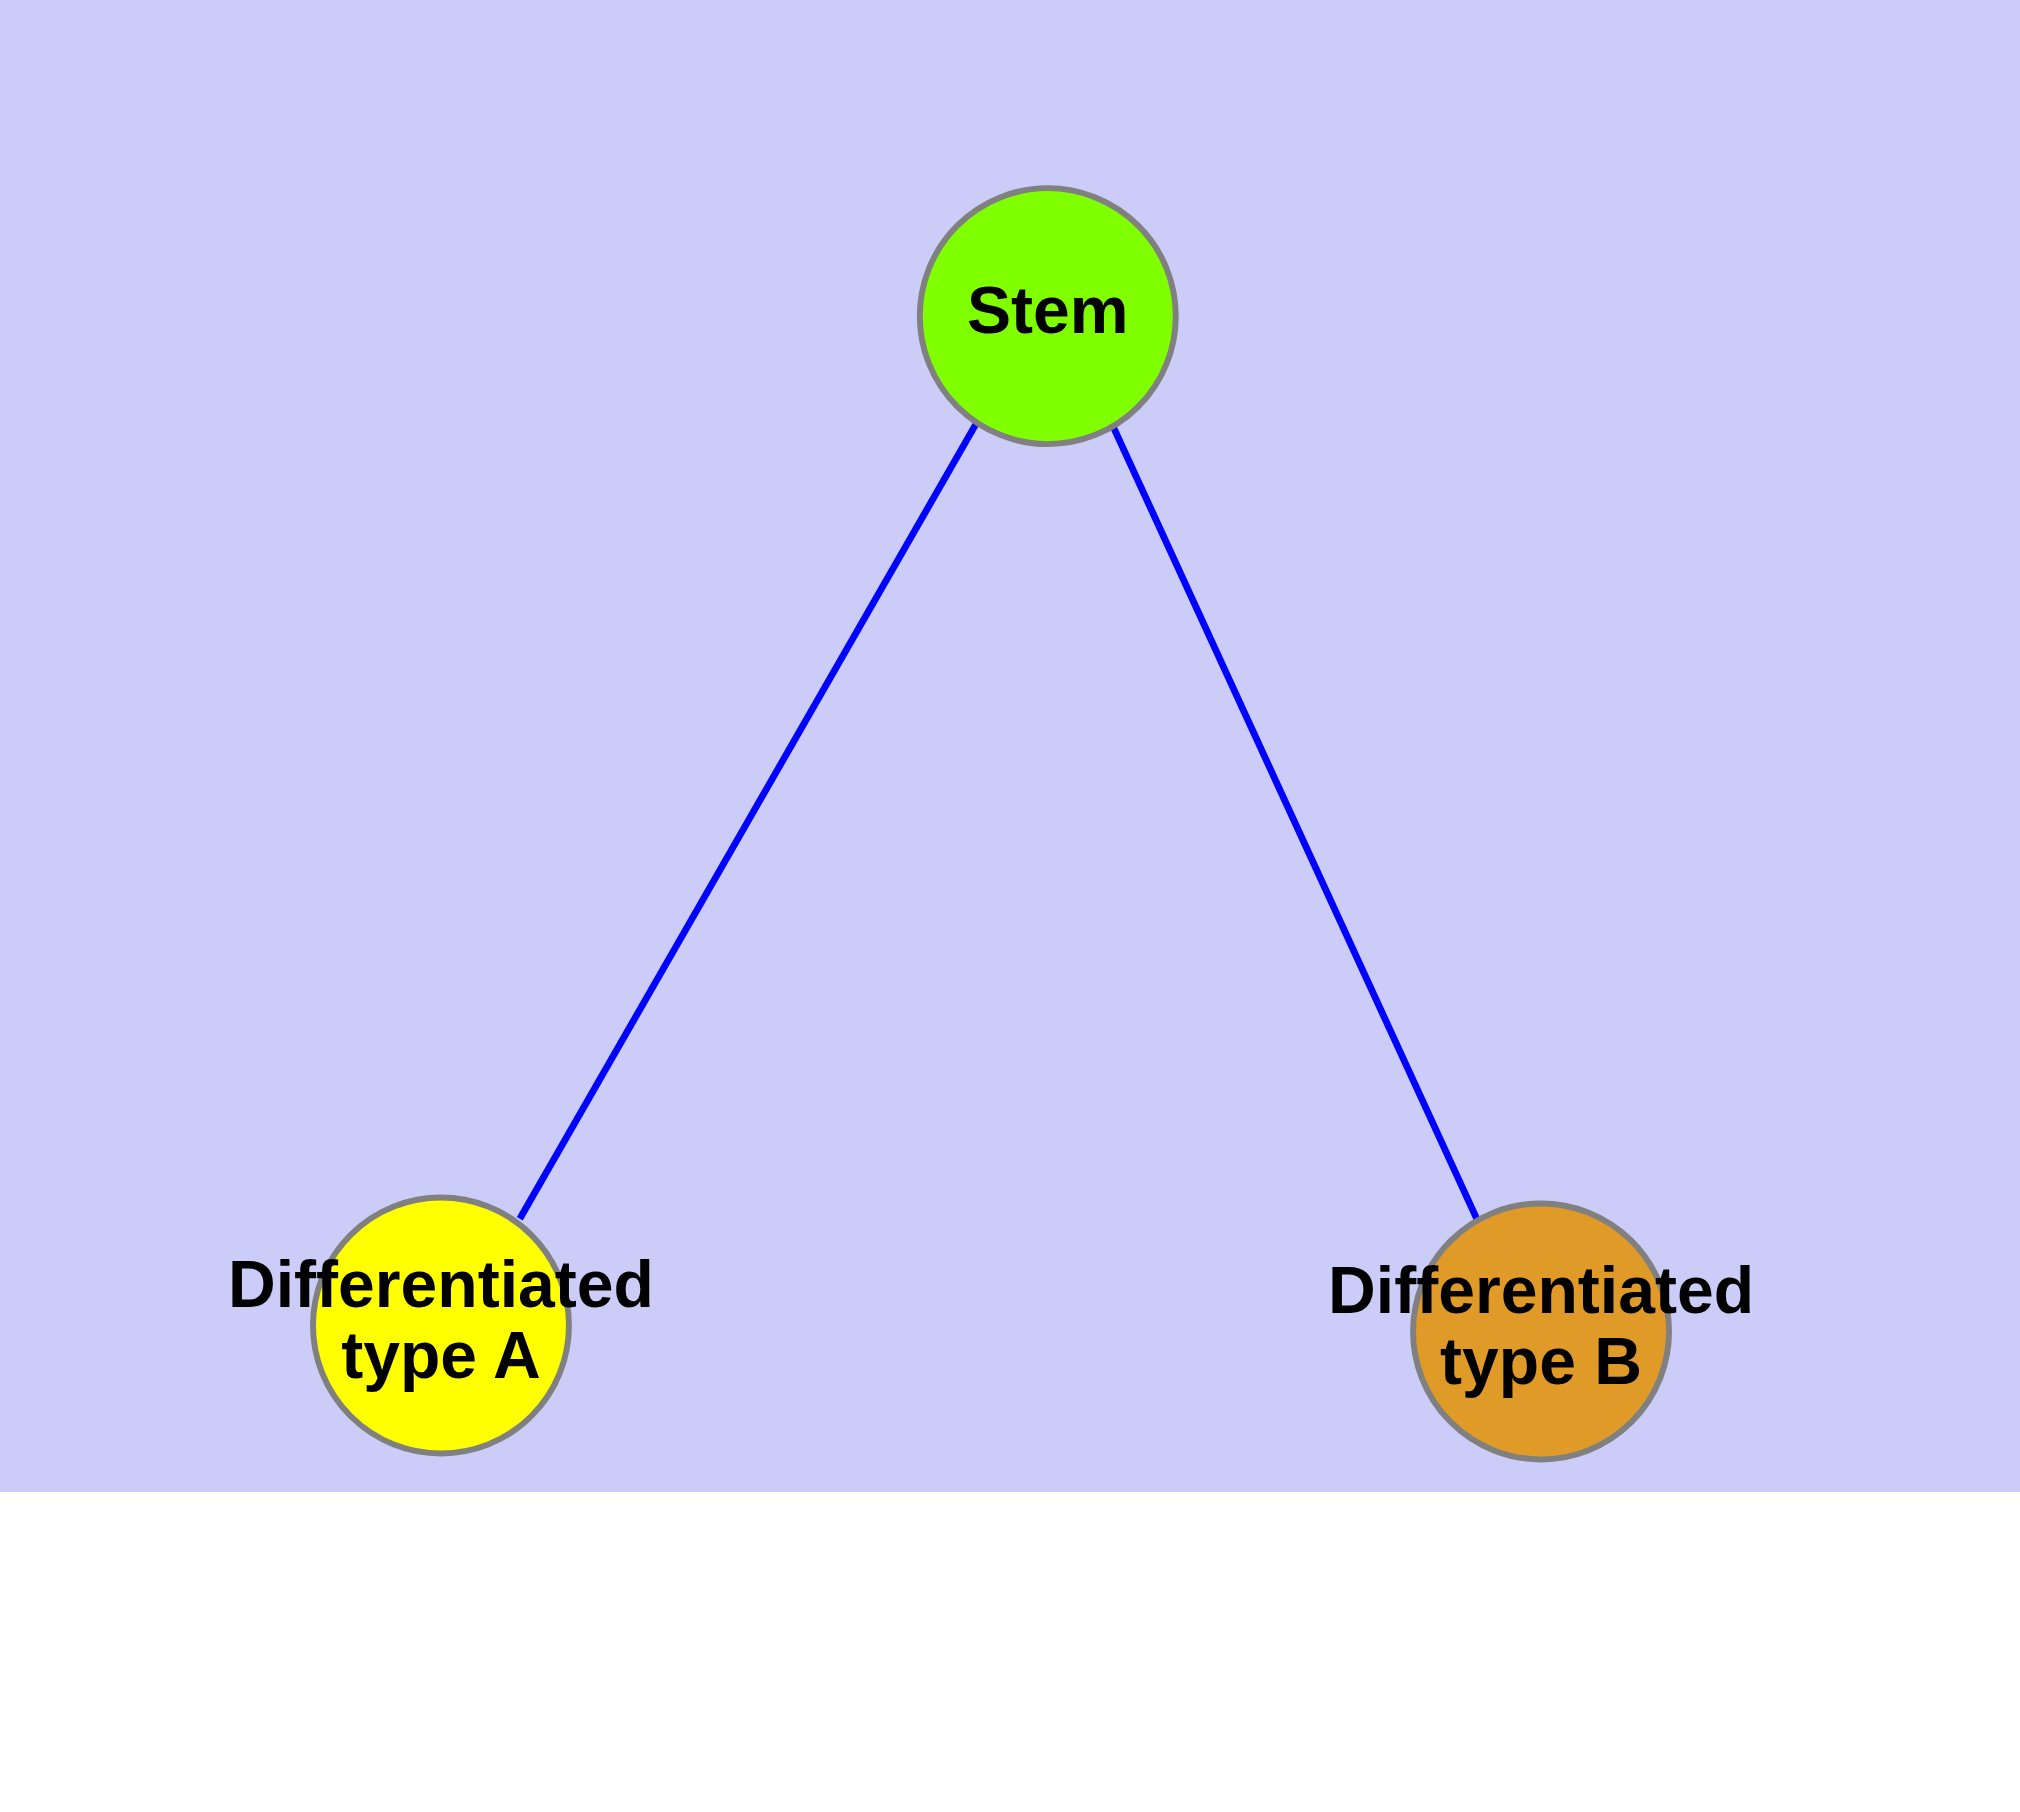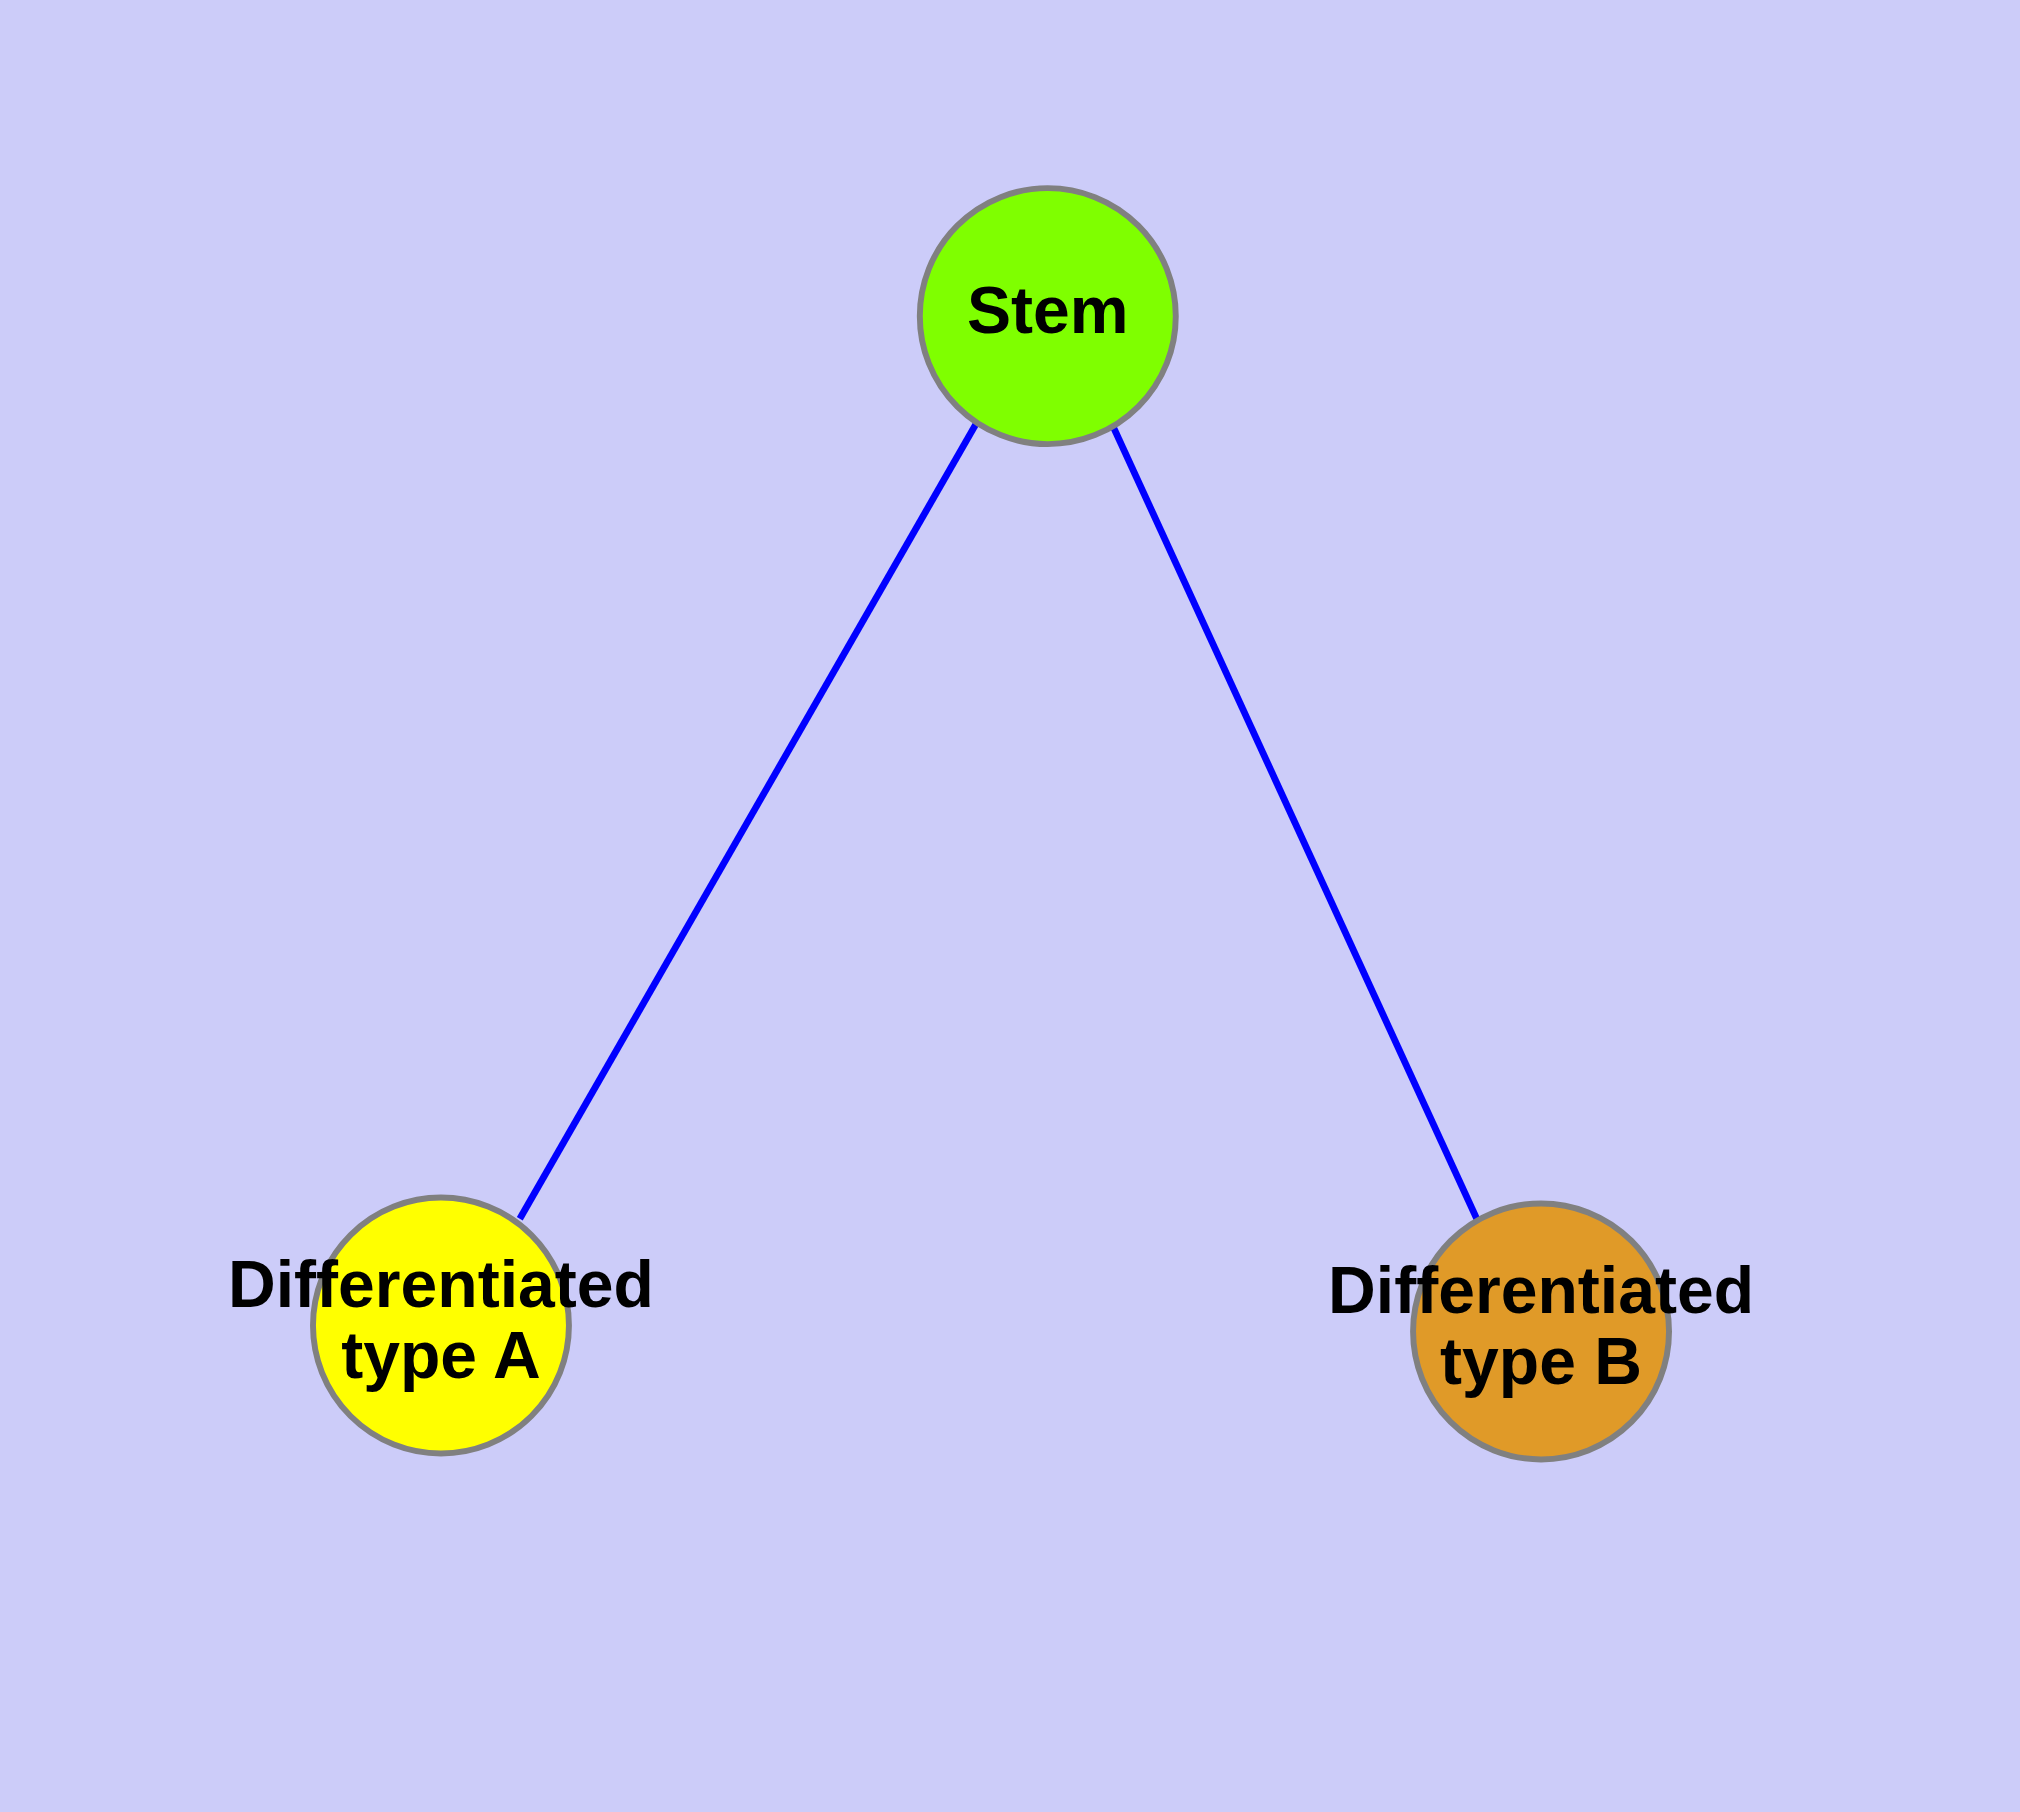--- a/index.html
+++ b/index.html
@@ -30,21 +30,21 @@
     text-anchor: middle;
     dominant-baseline: middle;
   }
   .edge-line {
     stroke-linecap: butt;
   }
 </style>
 </head>
 <body>
 
-<div id="canvas" style="width: 2021px; height: 1812px; background: rgb(204, 204, 249);">
+<div id="canvas" style="width: 2021px; height: 1492px; background: rgb(204, 204, 249);">
   <svg id="graph-svg" viewBox="0 0 2384 2138" xmlns="http://www.w3.org/2000/svg" style="width: 2021px; height: 1812px;">
 
     <rect id="bg-rect" x="0" y="0" width="2384" height="2138" fill="#ccccf9"></rect>
 
     <g id="edges-layer">
         <line class="edge-line" x1="1152" y1="499" x2="613" y2="1438" stroke="#0000ff" stroke-width="8"></line>
         <line class="edge-line" x1="1313" y1="503" x2="1743" y2="1440" stroke="#0000ff" stroke-width="8"></line>
       </g>
     <g id="nodes-layer">
         <circle cx="1236" cy="373" r="151" fill="#7fff00" stroke="#808080" stroke-width="7"></circle>

